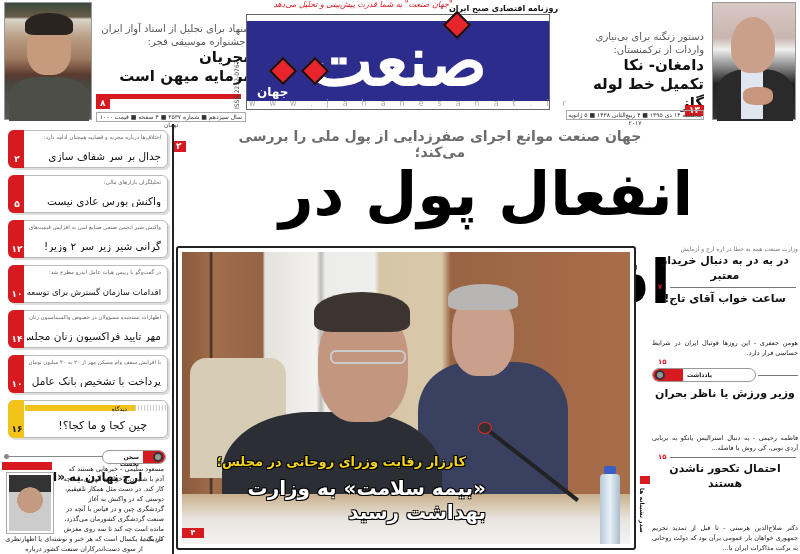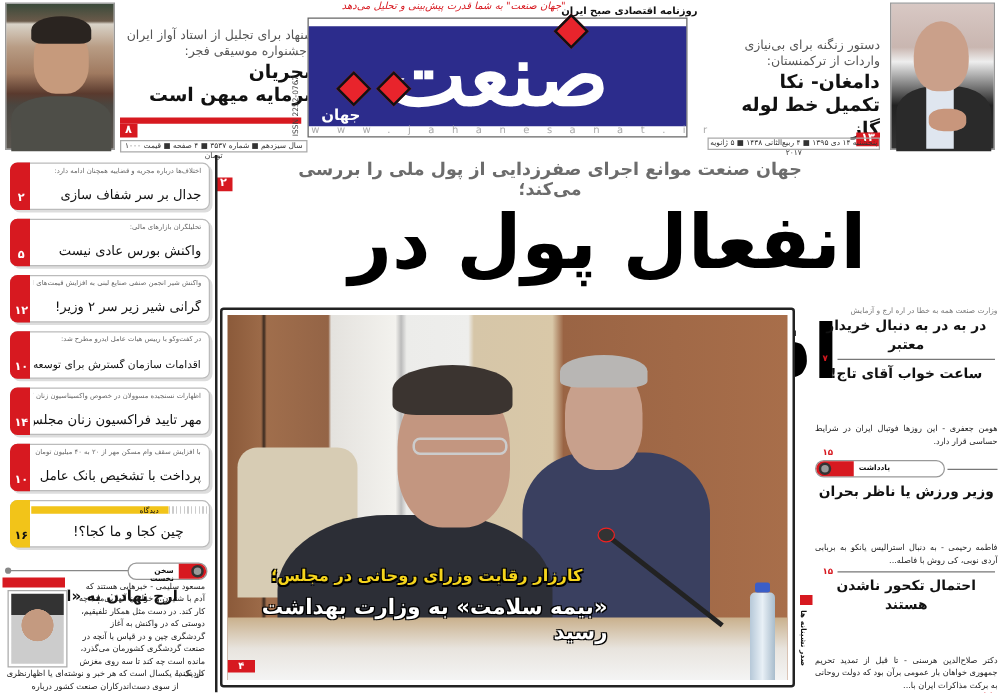--- a/index.html
+++ b/index.html
@@ -92,21 +92,21 @@
   .p-person2-head { position: absolute; left: 270px; top: 40px; width: 62px; height: 84px; border-radius: 46% 46% 40% 40%; background: #c8a08c; }
   .p-person2-hair { position: absolute; left: 266px; top: 32px; width: 70px; height: 26px; border-radius: 50% 50% 20% 20%; background: #b8b6b4; }
   .p-person2-body { position: absolute; left: 236px; top: 110px; width: 150px; height: 140px; border-radius: 35% 35% 0 0; background: #3a4060; }
   .p-chair { position: absolute; left: 8px; top: 106px; width: 96px; height: 120px; border-radius: 16px 16px 0 0; background: #d7ccb4; }
   .p-mic { position: absolute; left: 300px; top: 176px; width: 4px; height: 120px; background: #222; transform: rotate(-52deg); transform-origin: top left; }
   .p-mic-head { position: absolute; left: 296px; top: 170px; width: 14px; height: 12px; border-radius: 50%; background: #333; border: 1px solid #e22; }
   .p-table { position: absolute; left: 0; bottom: 0; width: 100%; height: 50px; background: linear-gradient(180deg, #c9b08c 0%, #e8e4de 50%, #f4f4f4 100%); }
   .p-bottle { position: absolute; right: 10px; bottom: 0; width: 20px; height: 70px; background: linear-gradient(90deg, #b6c8d8, #e8f0f6, #a8bccc); border-radius: 4px 4px 0 0; }
   .p-bottle-cap { position: absolute; right: 14px; bottom: 70px; width: 12px; height: 8px; background: #3a5ec8; border-radius: 2px; }
   .photo-caption-kicker { position: absolute; left: 4px; top: 202px; width: 280px; text-align: right; font-size: 13px; font-weight: bold; color: #f5d41c; text-shadow: 1px 1px 0 #000, -1px -1px 0 #000, 1px -1px 0 #000, -1px 1px 0 #000; }
-  .photo-caption-title { position: absolute; left: 4px; top: 224px; width: 300px; text-align: right; font-size: 17px; font-weight: bold; color: #fff; text-shadow: 1px 1px 0 #000, -1px -1px 0 #000, 1px -1px 0 #000, -1px 1px 0 #000; }
+  .photo-caption-title { position: absolute; left: 4px; top: 224px; width: 300px; text-align: right; font-size: 20px; font-weight: bold; color: #fff; text-shadow: 1px 1px 0 #000, -1px -1px 0 #000, 1px -1px 0 #000, -1px 1px 0 #000; }
   .photo-page-badge { position: absolute; left: 0; bottom: 6px; width: 22px; height: 10px; background: #d71920; color: #fff; font-size: 8px; font-weight: bold; text-align: center; line-height: 10px; }
 
   .vertical-label { position: absolute; left: 638px; top: 476px; width: 12px; height: 76px; }
   .vertical-label .red { width: 10px; height: 8px; background: #d71920; }
   .vertical-label .txt { position: absolute; left: 1px; top: 12px; writing-mode: vertical-rl; font-size: 6px; font-weight: bold; color: #111; white-space: nowrap; }
 
   
   .right-col { position: absolute; left: 652px; top: 244px; width: 146px; text-align: right; }
   .rc-kicker { font-size: 6px; color: #777; line-height: 9px; }
   .rc-title { font-size: 11px; font-weight: bold; color: #111; line-height: 15px; text-align: center; }

